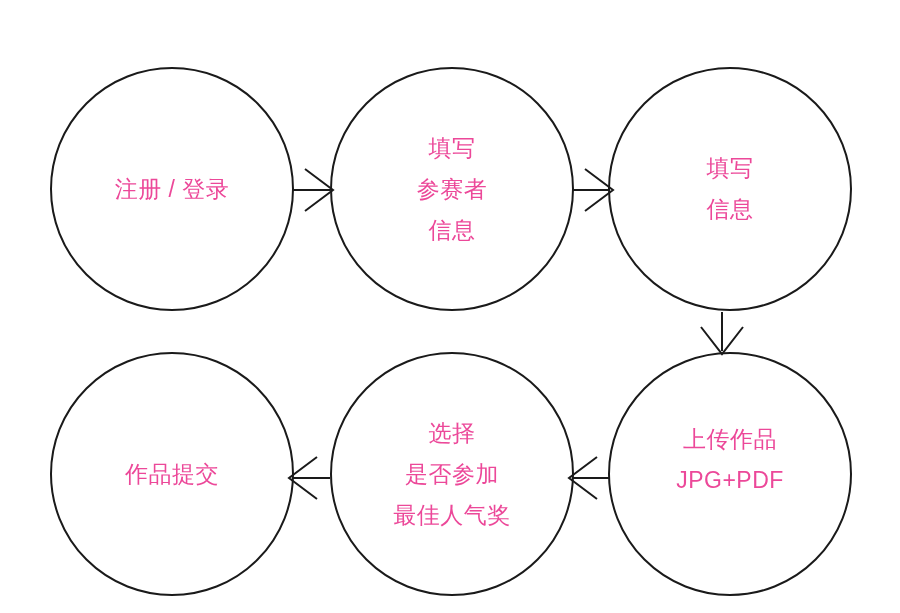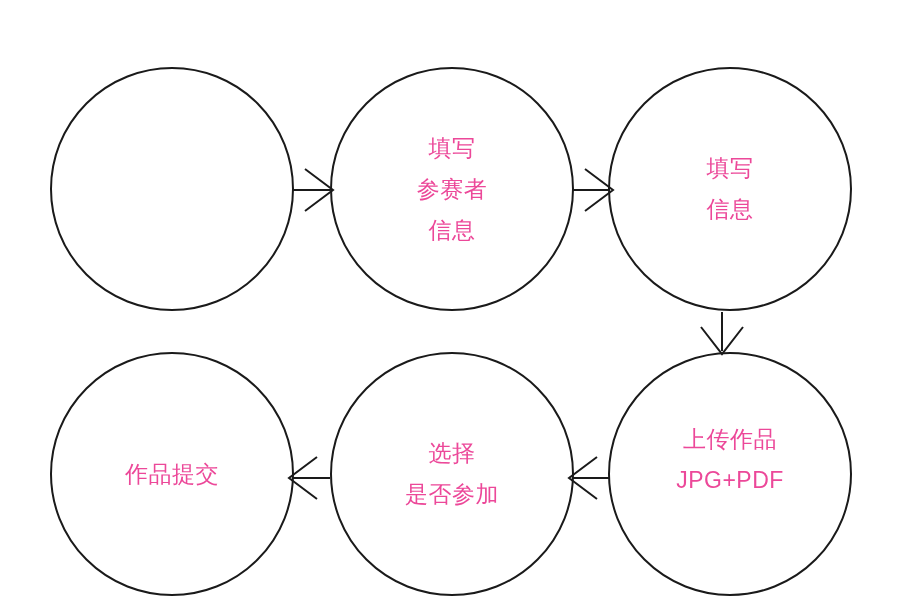--- a/index.html
+++ b/index.html
@@ -88,34 +88,38 @@
     <g>
       <line class="connector-line" x1="610" y1="478" x2="572" y2="478"></line>
       <polyline class="connector-head" points="597,457 569,478 597,499"></polyline>
     </g>
     <g>
       <line class="connector-line" x1="330" y1="478" x2="292" y2="478"></line>
       <polyline class="connector-head" points="317,457 289,478 317,499"></polyline>
     </g>
   </svg>
 
+  <div class="node-label" style="left: 172px; top: 189px;">
+      <span class="line">注册 / 登录</span>
+    </div>
   <div class="node-label" style="left: 452px; top: 189px;">
       <span class="line">填写</span>
       <span class="line">参赛者</span>
       <span class="line">信息</span>
     </div>
   <div class="node-label" style="left: 730px; top: 189px;">
       <span class="line">填写</span>
       <span class="line">信息</span>
     </div>
   <div class="node-label" style="left: 730px; top: 460px;">
       <span class="line">上传作品</span>
       <span class="line">JPG+PDF</span>
     </div>
   <div class="node-label" style="left: 452px; top: 474px;">
       <span class="line">选择</span>
       <span class="line">是否参加</span>
+      <span class="line">最佳人气奖</span>
     </div>
   <div class="node-label" style="left: 172px; top: 474px; text-align: center;">
       <span class="line">作品提交</span>
     </div>
 
 </div>
 
 </body></html>

